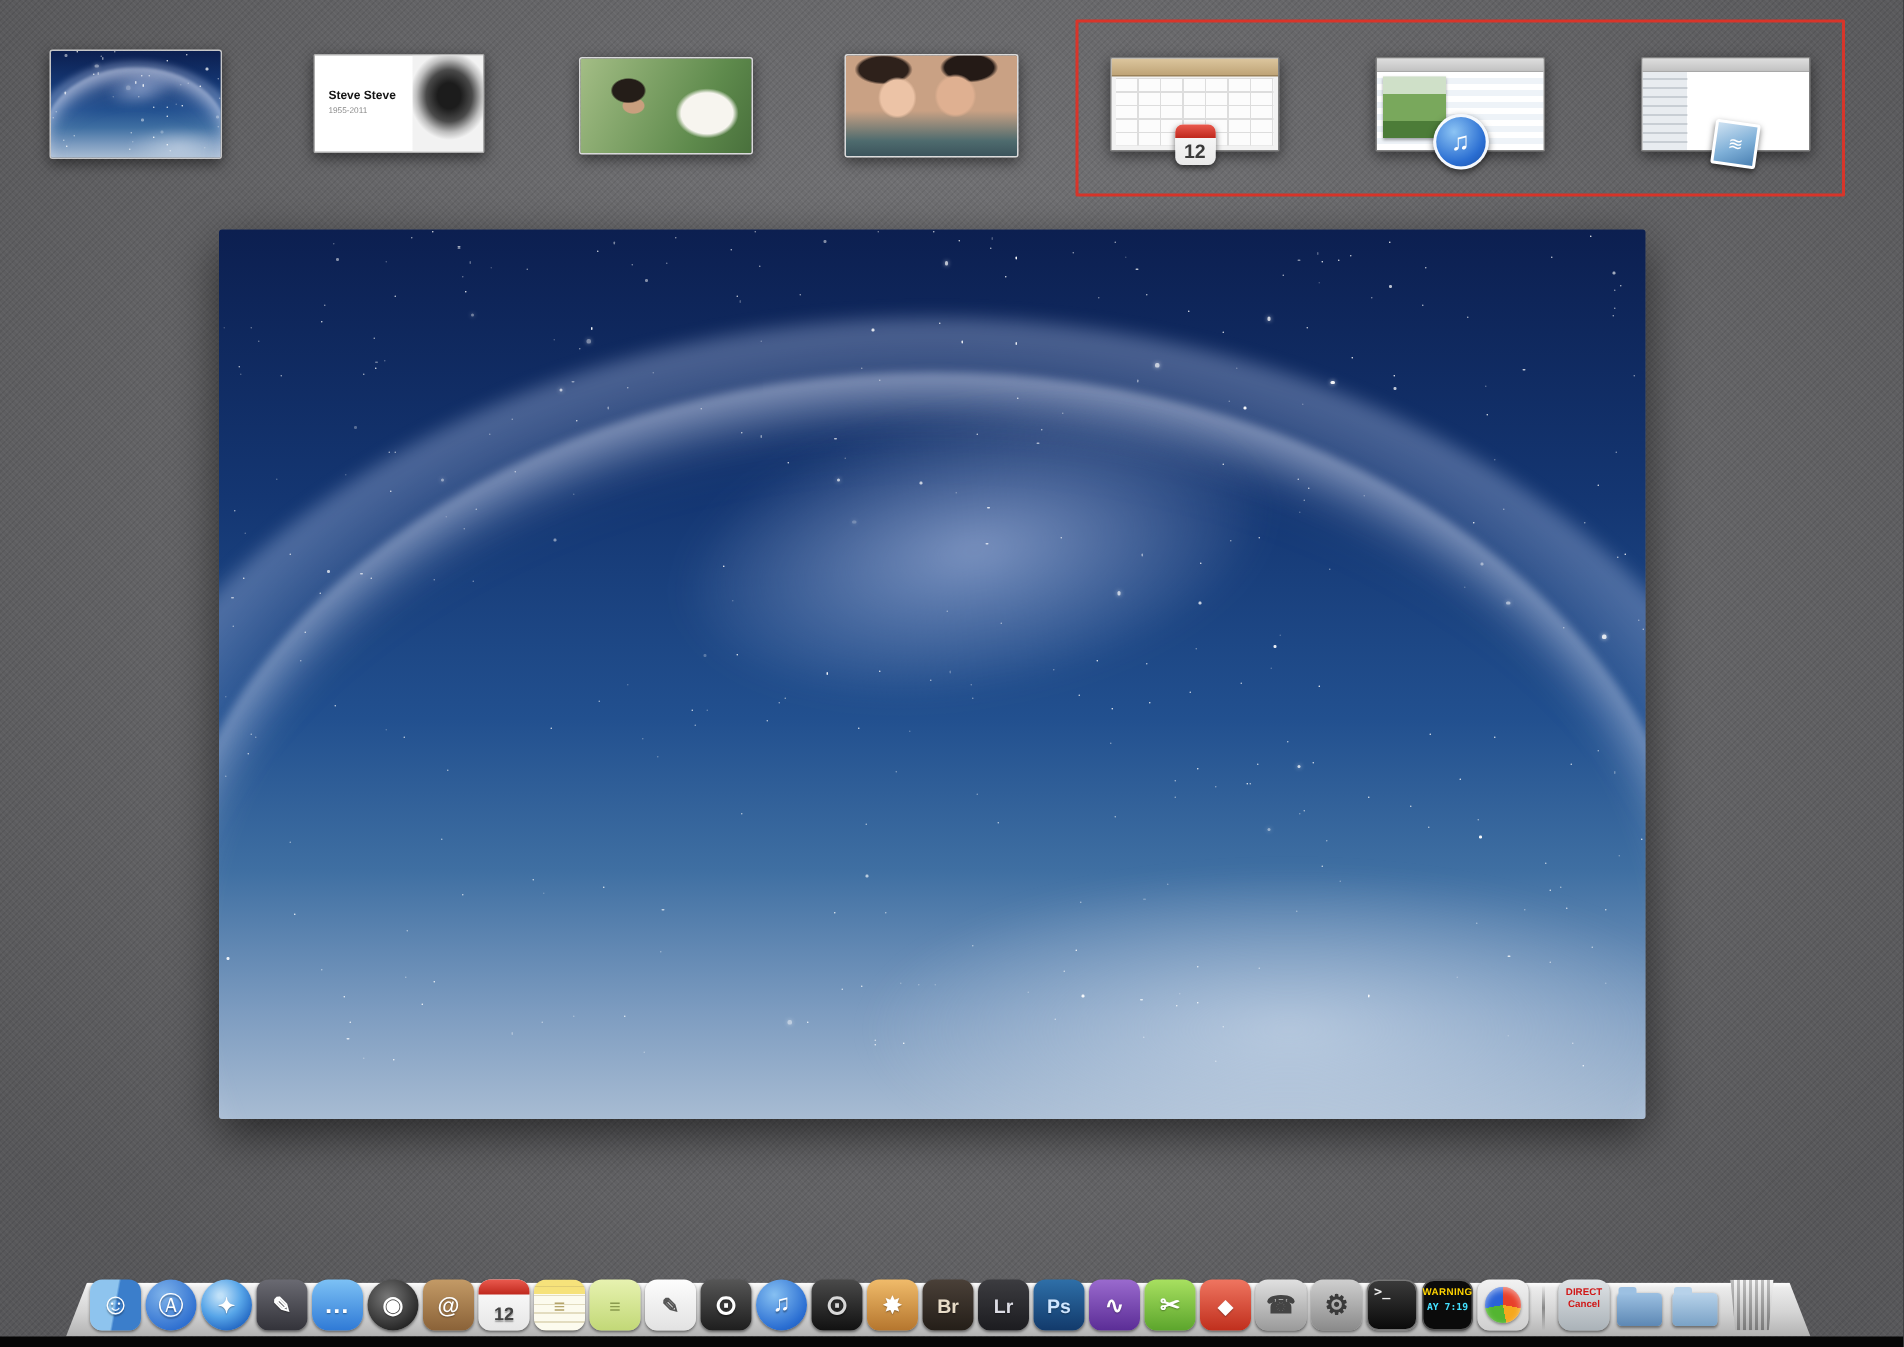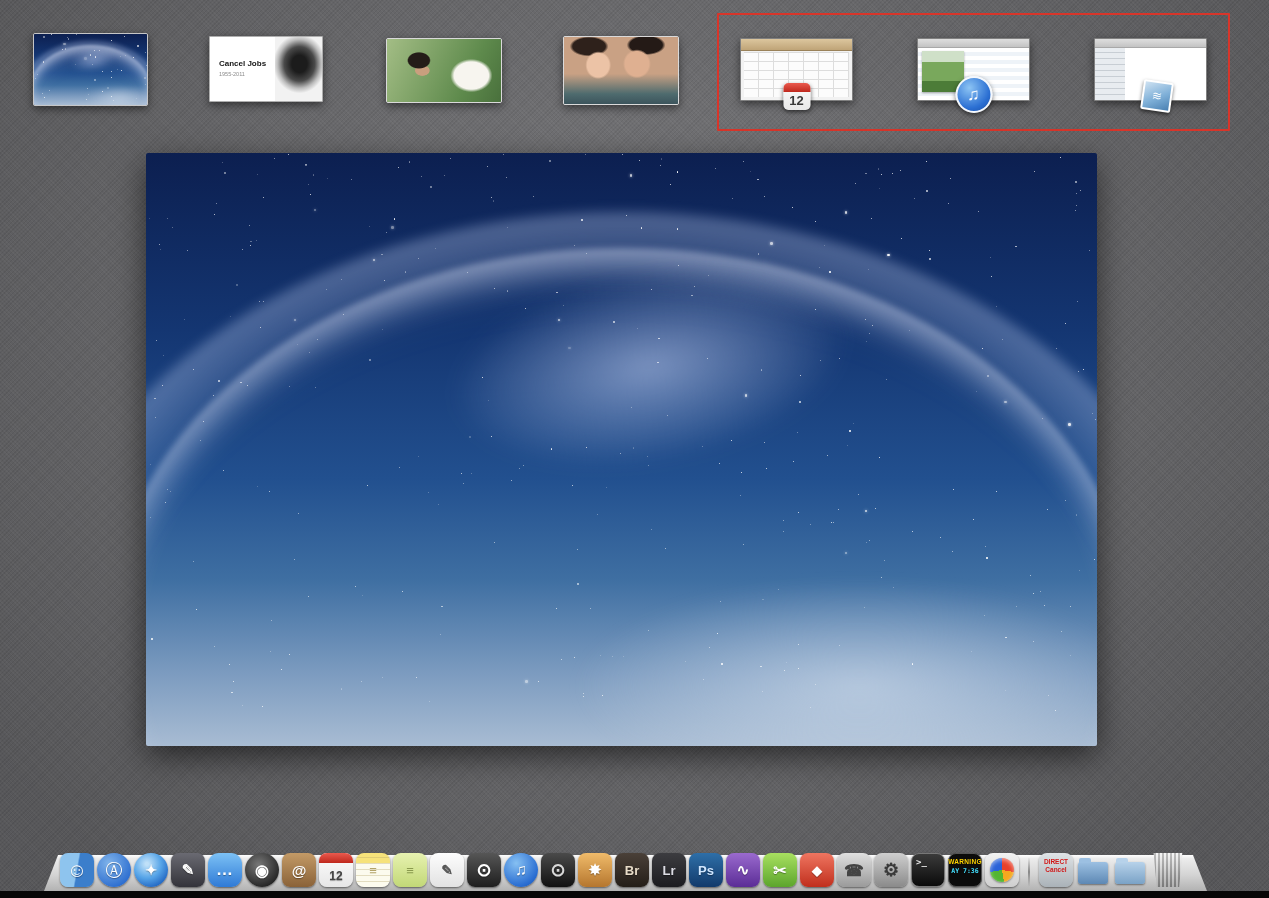--- a/index.html
+++ b/index.html
@@ -227,21 +227,21 @@
         <i class="star" style="left: 68.5112%; top: 86.7824%; width: 1px; height: 1px; opacity: 0.93;"></i>
         <i class="star" style="left: 37.5596%; top: 0.148878%; width: 1px; height: 1px; opacity: 0.56;"></i>
         <i class="star" style="left: 36.0064%; top: 41.5911%; width: 1px; height: 1px; opacity: 0.28;"></i>
         <i class="star" style="left: 8.25017%; top: 3.25368%; width: 1.6px; height: 1.6px; opacity: 0.51;"></i>
         <i class="star" style="left: 53.0549%; top: 63.3608%; width: 1.6px; height: 1.6px; opacity: 0.44;"></i>
       </div>
   </div>
 
   <div class="thumb t2">
     <div class="fill slide">
-      <span class="slide-title">Cancel Jobs</span>
+      <span class="slide-title">Steve Steve</span>
       <span class="slide-sub">1955-2011</span>
       <span class="slide-portrait"></span>
     </div>
   </div>
 
   <div class="thumb t3">
     <div class="fill photo-seagull"></div>
   </div>
 
   <div class="thumb t4">
@@ -696,21 +696,21 @@
       </div>
     <div class="dock-item">
         <span class="tile di-gears">⚙</span>
       </div>
     <div class="dock-item">
         <span class="tile di-terminal">&gt;_</span>
       </div>
     <div class="dock-item">
       <span class="tile di-warning">
         <span class="l1">WARNING</span>
-        <span class="l2">AY 7:36</span>
+        <span class="l2">AY 7:19</span>
       </span>
     </div>
     <div class="dock-item">
       <span class="tile di-pie">
           <span class="pie"></span>
         </span>
     </div>
 
     <div class="tile dock-sep"></div>
 

